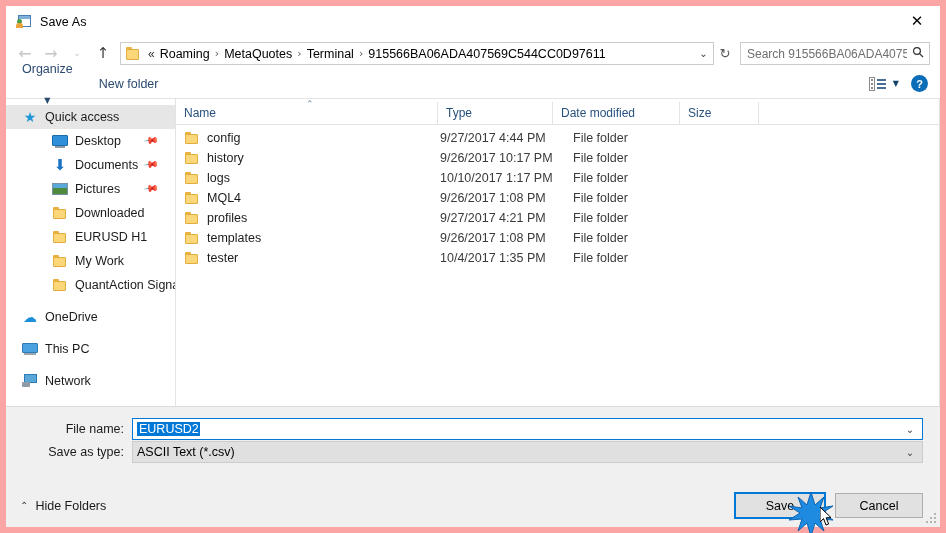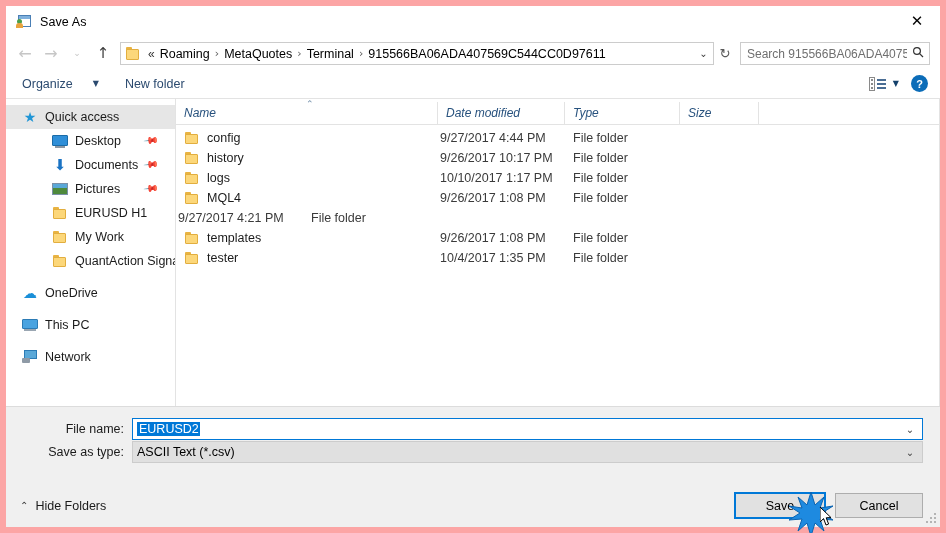--- a/index.html
+++ b/index.html
@@ -135,20 +135,21 @@
     display: flex; align-items: center;
     padding: 0 12px 0 16px;
     background: #ffffff;
     border-bottom: 1px solid #e3e3e3;
     position: relative;
   }
   .tb-item {
     font-size: 12.5px; color: #2b4a6f;
     display: flex; align-items: center; gap: 20px;
     margin-right: 26px;
+    flex-direction: column;
   }
   .tb-caret { font-size: 8px; color: #2b4a6f; font-family: "DejaVu Sans", sans-serif; }
   .tb-right { margin-left: auto; display: flex; align-items: center; gap: 12px; }
   .viewicon { width: 17px; height: 14px; position: relative; }
   .viewicon .boxl {
     position: absolute; left: 0; top: 0; width: 6px; height: 14px;
     border: 1px solid #8a8a8a;
   }
   .viewicon .dot {
     position: absolute; left: 2px; width: 2px; height: 2px; background: #8a8a8a;
@@ -219,21 +220,20 @@
     border-bottom: 1px solid #e3e3e3;
     position: relative;
     background: #ffffff;
   }
   .col {
     font-size: 12px; color: #28527e;
     padding: 0 0 4px 8px;
     height: 22px; display: flex; align-items: flex-end;
     border-right: 1px solid #e3e3e3;
     flex: none;
-    font-style: italic;
   }
   .col.name { width: 262px; }
   .col.date { width: 127px; }
   .col.type { width: 115px; }
   .col.size { width: 79px; }
   .sortcaret {
     position: absolute; left: 130px; top: 0px;
     font-size: 9px; color: #6e8ca9; font-family: "DejaVu Sans", sans-serif;
   }
   .rows { flex: 1 1 auto; overflow: hidden; padding-top: 3px; }
@@ -433,20 +433,27 @@
       <div class="side-item lvl1">
         <span class="ic ic-pic">
             <i class="fr"></i>
             <i class="sky"></i>
             <i class="hill"></i>
           </span>
         <span class="lbl">Pictures</span>
         <span class="pin">📌</span>
       </div>
 
+      <div class="side-item lvl1">
+        <span class="ic ic-folder">
+            <i class="tab"></i>
+            <i class="body2"></i>
+          </span>
+        <span class="lbl">Downloaded</span>
+      </div>
 
       <div class="side-item lvl1">
         <span class="ic ic-folder">
             <i class="tab"></i>
             <i class="body2"></i>
           </span>
         <span class="lbl">EURUSD H1</span>
       </div>
 
       <div class="side-item lvl1">
@@ -488,22 +495,22 @@
             <i class="scr3"></i>
             <i class="plug"></i>
           </span>
         <span class="lbl">Network</span>
       </div>
     </div>
 
     <div class="listpane">
       <div class="colhead">
         <div class="col name">Name</div>
+        <div class="col type">Type</div>
         <div class="col date">Date modified</div>
-        <div class="col type">Type</div>
         <div class="col size">Size</div>
         <div class="sortcaret">⌃</div>
       </div>
 
       <div class="rows">
         <div class="row">
           <span class="cname">
             <span class="fic ic-folder">
                 <i class="tab"></i>
                 <i class="body2"></i>
@@ -544,20 +551,27 @@
                 <i class="tab"></i>
                 <i class="body2"></i>
               </span>
             <span>MQL4</span>
           </span>
           <span class="cdate">9/26/2017 1:08 PM</span>
           <span class="ctype">File folder</span>
           <span class="csize"></span>
         </div>
         <div class="row">
+          <span class="cname">
+            <span class="fic ic-folder">
+                <i class="tab"></i>
+                <i class="body2"></i>
+              </span>
+            <span>profiles</span>
+          </span>
           <span class="cdate">9/27/2017 4:21 PM</span>
           <span class="ctype">File folder</span>
           <span class="csize"></span>
         </div>
         <div class="row">
           <span class="cname">
             <span class="fic ic-folder">
                 <i class="tab"></i>
                 <i class="body2"></i>
               </span>

